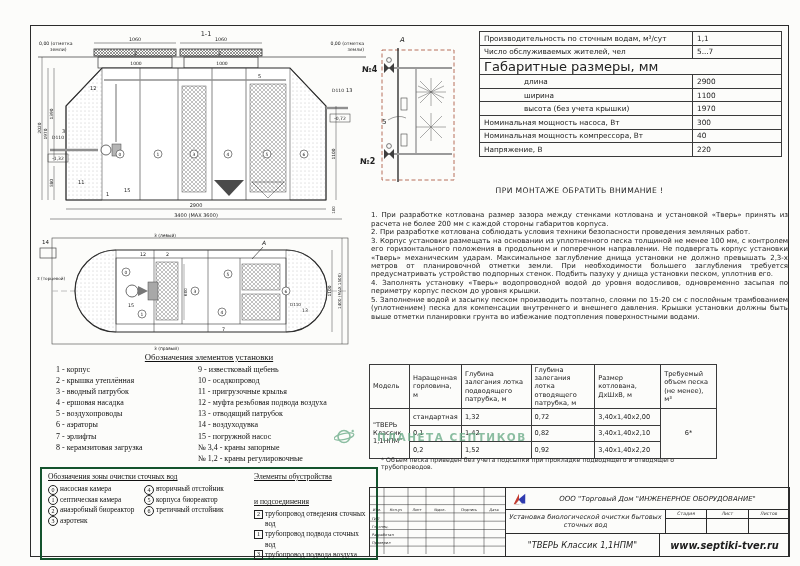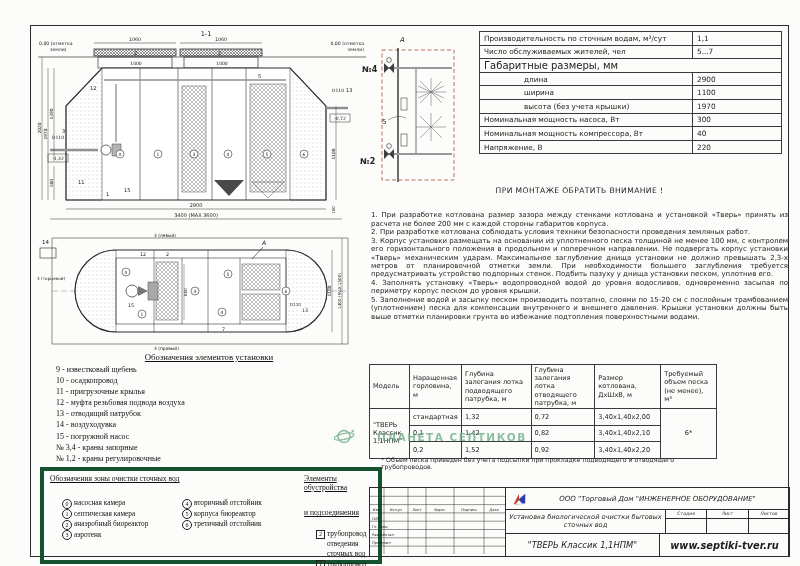--- a/index.html
+++ b/index.html
@@ -11,44 +11,44 @@
   
   .dwg{position:absolute;}
   svg text{font-family:"DejaVu Sans",sans-serif;fill:#222;}
 
   
   .spec{position:absolute;left:479px;top:31px;width:303px;border-collapse:collapse;
         font-size:7.3px;color:#222;}
   .spec td{border:1px solid #3a3a3a;height:12.6px;padding:0 4px;}
   .spec td.val{width:80px;}
   .spec td.ind{padding-left:44px;}
-  .spec td.grp{font-size:10px;}
+  .spec td.grp{font-size:13px;}
 
   
   .instr{position:absolute;left:371px;top:186px;width:417px;font-size:7px;
          line-height:1.21;color:#222;text-align:justify;}
   .instr-title{text-align:center;font-size:7.6px;letter-spacing:.4px;margin-bottom:16px;}
   .instr p{margin:0;}
 
   
   .legend{position:absolute;left:56px;top:352px;width:306px;
           font-family:"Liberation Serif","DejaVu Serif",serif;font-size:8px;color:#111;}
   .legend-title{text-align:center;text-decoration:underline;font-size:8.7px;margin-bottom:2px;}
   .legend-cols{display:flex;}
   .legend ul{margin:0;padding:0;list-style:none;}
   .legend li{line-height:11.1px;white-space:nowrap;}
   .lcol1{width:142px;}
 
   
   .zones-box{position:absolute;left:40px;top:467px;width:323px;height:86px;
-             border:4px solid #14532d;padding:3px 5px 0 6px;display:flex;gap:6px;
+             border:2px solid #14532d;padding:3px 5px 0 6px;display:flex;gap:6px;
              font-family:"Liberation Serif","DejaVu Serif",serif;font-size:7.3px;color:#111;}
   .zb-title{text-decoration:underline;margin-bottom:3px;font-size:7.6px;}
   .zb-items{display:flex;gap:4px;}
-  .zones-box ul{margin:12px;padding:0;list-style:none;}
+  .zones-box ul{margin:0;padding:0;list-style:none;}
   .zones-box li{line-height:10.2px;display:flex;align-items:flex-start;gap:2px;}
   .cnum{display:inline-block;min-width:8px;height:8px;border:0.9px solid #222;border-radius:50%;
         font-size:6px;line-height:8px;text-align:center;flex:0 0 auto;margin-top:0.5px;}
   .bnum{display:inline-block;min-width:7px;height:7.5px;border:0.9px solid #222;
         font-size:6px;line-height:7.5px;text-align:center;flex:0 0 auto;margin-top:0.5px;}
   .zcolA{width:92px;} .zcolB{width:104px;} .zgrpB{width:118px;}
 
   
   .model{position:absolute;left:369px;top:364px;width:348px;border-collapse:collapse;
          font-size:6.6px;color:#222;}
@@ -355,20 +355,30 @@
     <p>1. При разработке котлована размер зазора между стенками котлована и установкой «Тверь» принять из расчета не более 200 мм с каждой стороны габаритов корпуса.</p>
     <p>2. При разработке котлована соблюдать условия техники безопасности проведения земляных работ.</p>
     <p>3. Корпус установки размещать на основании из уплотненного песка толщиной не менее 100 мм, с контролем его горизонтального положения в продольном и поперечном направлении. Не подвергать корпус установки «Тверь» механическим ударам. Максимальное заглубление днища установки не должно превышать 2,3-х метров от планировочной отметки земли. При необходимости большего заглубления требуется предусматривать устройство подпорных стенок. Подбить пазуху у днища установки песком, уплотнив его.</p>
     <p>4. Заполнять установку «Тверь» водопроводной водой до уровня водосливов, одновременно засыпая по периметру корпус песком до уровня крышки.</p>
     <p>5. Заполнение водой и засыпку песком производить поэтапно, слоями по 15-20 см с послойным трамбованием (уплотнением) песка для компенсации внутреннего и внешнего давления. Крышки установки должны быть выше отметки планировки грунта во избежание подтопления поверхностными водами.</p>
   </div>
 
   <div class="legend">
     <div class="legend-title">Обозначения элементов установки</div>
     <div class="legend-cols">
+      <ul class="lcol1">
+        <li>1 - корпус</li>
+        <li>2 - крышка утеплённая</li>
+        <li>3 - вводный патрубок</li>
+        <li>4 - ершовая насадка</li>
+        <li>5 - воздухопроводы</li>
+        <li>6 - аэраторы</li>
+        <li>7 - эрлифты</li>
+        <li>8 - керамзитовая загрузка</li>
+      </ul>
       <ul>
         <li>9 - известковый щебень</li>
         <li>10 - осадкопровод</li>
         <li>11 - пригрузочные крылья</li>
         <li>12 - муфта резьбовая подвода воздуха</li>
         <li>13 - отводящий патрубок</li>
         <li>14 - воздуходувка</li>
         <li>15 - погружной насос</li>
         <li>№ 3,4 - краны запорные</li>
         <li>№ 1,2 - краны регулировочные</li>

